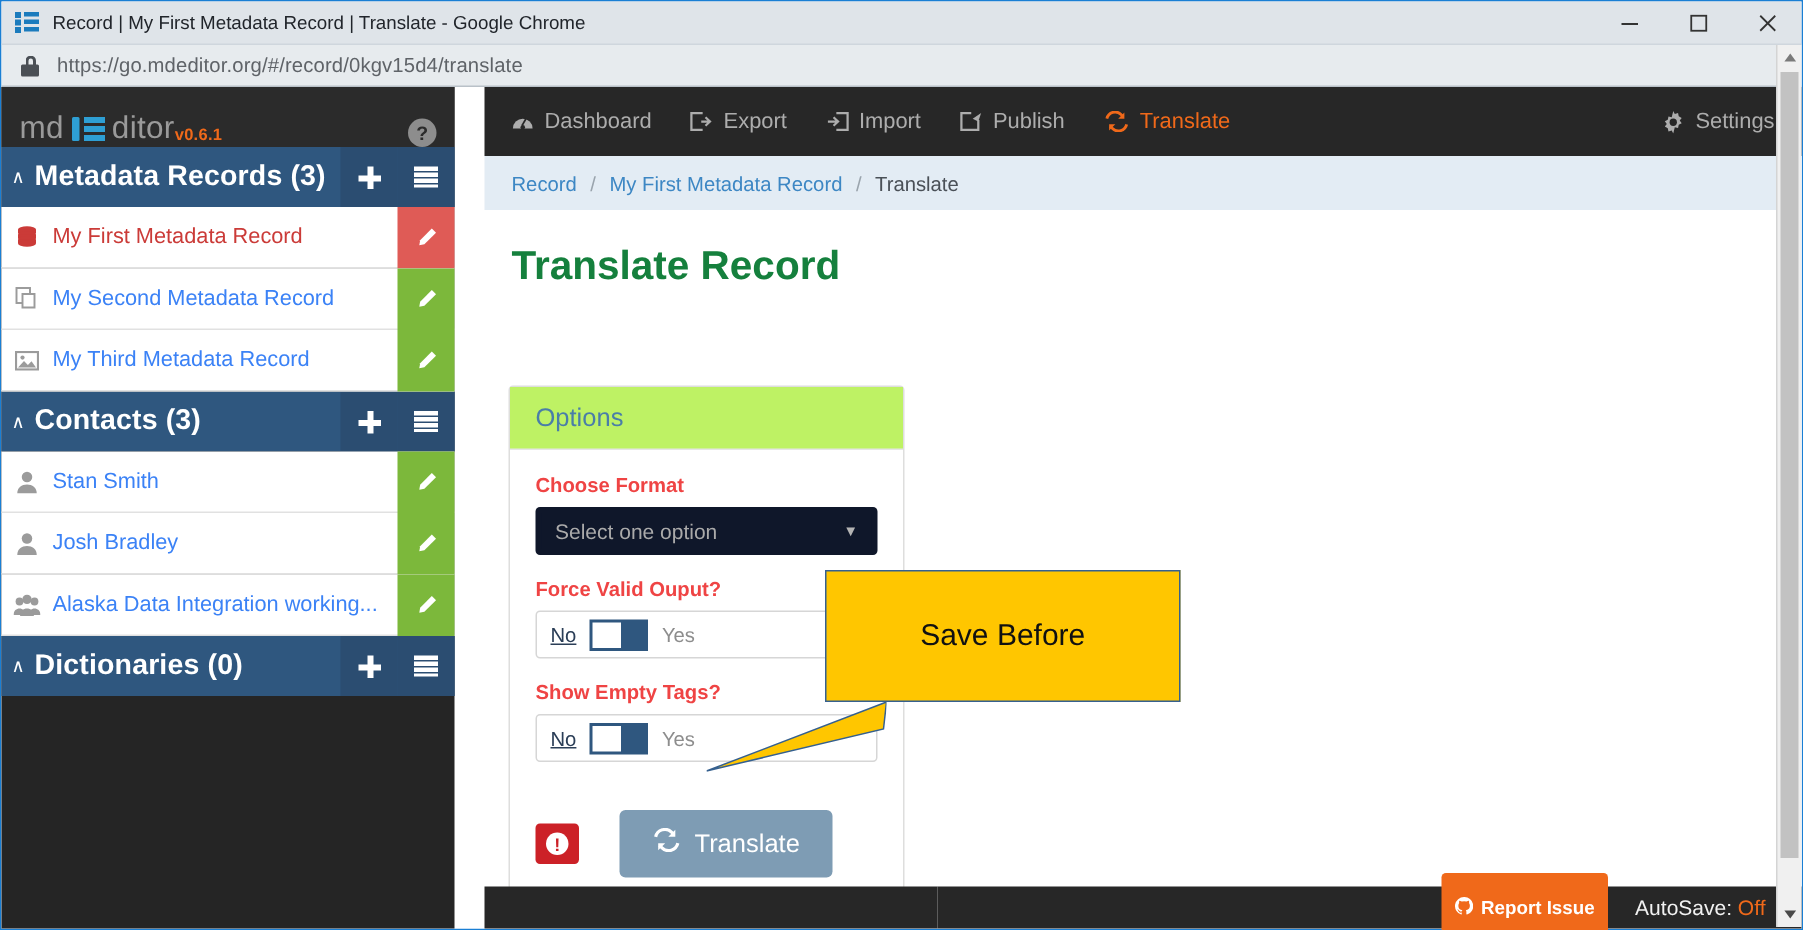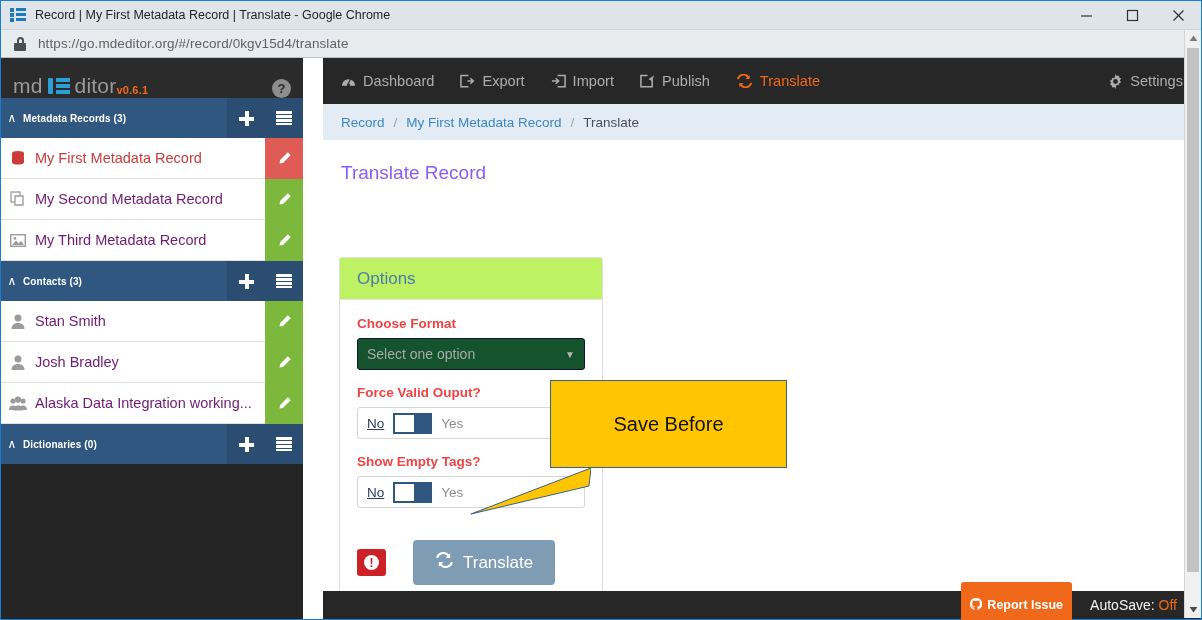--- a/index.html
+++ b/index.html
@@ -51,64 +51,64 @@
   .brand-mark .pen { left:0; top:1px; width:5px; height:16px; border-radius:1px; }
   .brand-mark .r1 { left:8px; top:1px; width:14px; height:4px; }
   .brand-mark .r2 { left:8px; top:7px; width:14px; height:4px; }
   .brand-mark .r3 { left:8px; top:13px; width:14px; height:4px; }
   .brand-ver { color: #f0691a; font-size: 11px; font-weight: bold; align-self: flex-start; margin-top: 10px; }
   .help-icon { margin-left: auto; width: 19px; height: 19px; border-radius: 50%; background: #8d8d8d;
     color: #2b2b2b; font-size: 13px; font-weight: bold; display:flex; align-items:center; justify-content:center; }
 
   .sec-head { height: 40px; background: #2f577f; display: flex; align-items: center; color: #fff; }
   .sec-caret { width: 22px; text-align: center; font-size: 12px; }
-  .sec-title { font-size: 10px; font-weight: bold; letter-spacing: .1px; }
+  .sec-title { font-size: 19px; font-weight: bold; letter-spacing: .1px; }
   .sec-actions { margin-left: auto; display: flex; height: 40px; }
   .sec-btn { width: 38px; display: flex; align-items: center; justify-content: center; background: #2b4d71; }
   .plus-ico { position:relative; width:15px; height:15px; }
   .plus-ico i { position:absolute; background:#fff; }
   .plus-ico .h { left:0; top:6px; width:15px; height:4px; }
   .plus-ico .v { left:6px; top:0; width:4px; height:15px; }
   .list-ico { width:16px; height:14px; position:relative; }
   .list-ico i { position:absolute; left:0; width:16px; height:3px; background:#fff; }
   .list-ico .a{top:0;} .list-ico .b{top:4px;} .list-ico .c{top:8px;} .list-ico .d{top:12px; height:2px;}
 
   .row { height: 41px; background: #fff; display: flex; align-items: center; border-bottom: 1px solid #e1e1e1; position:relative; }
   .row-ico { width: 34px; display: flex; align-items: center; justify-content: center; flex:0 0 auto; }
-  .row-label { font-size: 14.5px; color: #701a75; white-space: nowrap; overflow: hidden; }
+  .row-label { font-size: 14.5px; color: #3b82f6; white-space: nowrap; overflow: hidden; }
   .row.active .row-label { color: #cb3b38; }
   .row-edit { position: absolute; right: 0; top: 0; width: 38px; height: 41px;
     background: #7cb83b; display: flex; align-items: center; justify-content: center; }
   .row.active .row-edit { background: #df5b56; }
 
   
   .content { position: absolute; left: 302px; top: 0; right: 0; height: 561px; background: #fff; margin-left: 20px; }
   .topnav { height: 46px; background: #272727; display: flex; align-items: center; padding-left: 18px; }
   .nav-item { display: flex; align-items: center; gap: 7px; color: #adadad; font-size: 14.6px; margin-right: 26px; }
   .nav-item.active { color: #f0691a; }
   .nav-item .ni { display:flex; align-items:center; }
   .nav-settings { margin-left: auto; margin-right: 18px; }
 
   .crumbs { height: 36px; background: #e3ecf4; display: flex; align-items: center; padding-left: 18px; font-size: 13.5px; }
   .crumb-link { color: #3d87c4; }
   .crumb-sep { color: #9aa4ad; margin: 0 9px; }
   .crumb-cur { color: #4a5057; }
 
-  .page-title { font-size: 19px; color: #8b5cf6; font-weight: normal; margin: 22px 0 0 18px; }
+  .page-title { font-size: 27px; color: #15803d; font-weight: bold; margin: 22px 0 0 18px; }
 
   
   .card { position: absolute; left: 16px; top: 199px; width: 264px; background: #fff;
     border: 1px solid #dededd; border-radius: 3px; }
   .card-head { height: 42px; background: #bef264; border-bottom: 1px solid #e5e5e5;
     display: flex; align-items: center; padding-left: 17px; }
   .card-head-t { font-size: 17px; color: #4a7ea8; }
   .card-body { padding: 16px 17px 18px 17px; }
   .field-label { font-size: 13.5px; color: #ef4444; font-weight: bold; margin-bottom: 7px; }
-  .select { height: 32px; border: 1px solid #0f172a; border-radius: 3px; display: flex; align-items: center;
-    padding: 4px 9px; background: #14532d; }
+  .select { height: 32px; border: 4px solid #0f172a; border-radius: 3px; display: flex; align-items: center;
+    padding: 4px 9px; background: #0f172a; }
   .select .ph { font-size: 14px; color: #aaa; }
   .select .caret { margin-left: auto; color: #b4b4b4; font-size: 10px; }
   .gap { height: 15px; }
   .toggle-wrap { height: 32px; border: 1px solid #d6d6d6; border-radius: 3px; display: flex; align-items: center; padding: 0 9px; }
   .tg-no { font-size: 13.5px; color: #2b3e57; text-decoration: underline; }
   .tg-switch { width: 39px; height: 21px; background: #2f577f; margin: 0 9px; display:flex; align-items:center; }
   .tg-knob { width: 19px; height: 17px; background: #fff; margin-left: 2px; }
   .tg-yes { font-size: 13.5px; color: #8d8d8d; }
   .card-foot { padding: 14px 17px 16px 17px; display: flex; align-items: center; }
   .warn-btn { width: 29px; height: 27px; background: #cc2127; border-radius: 3px;

